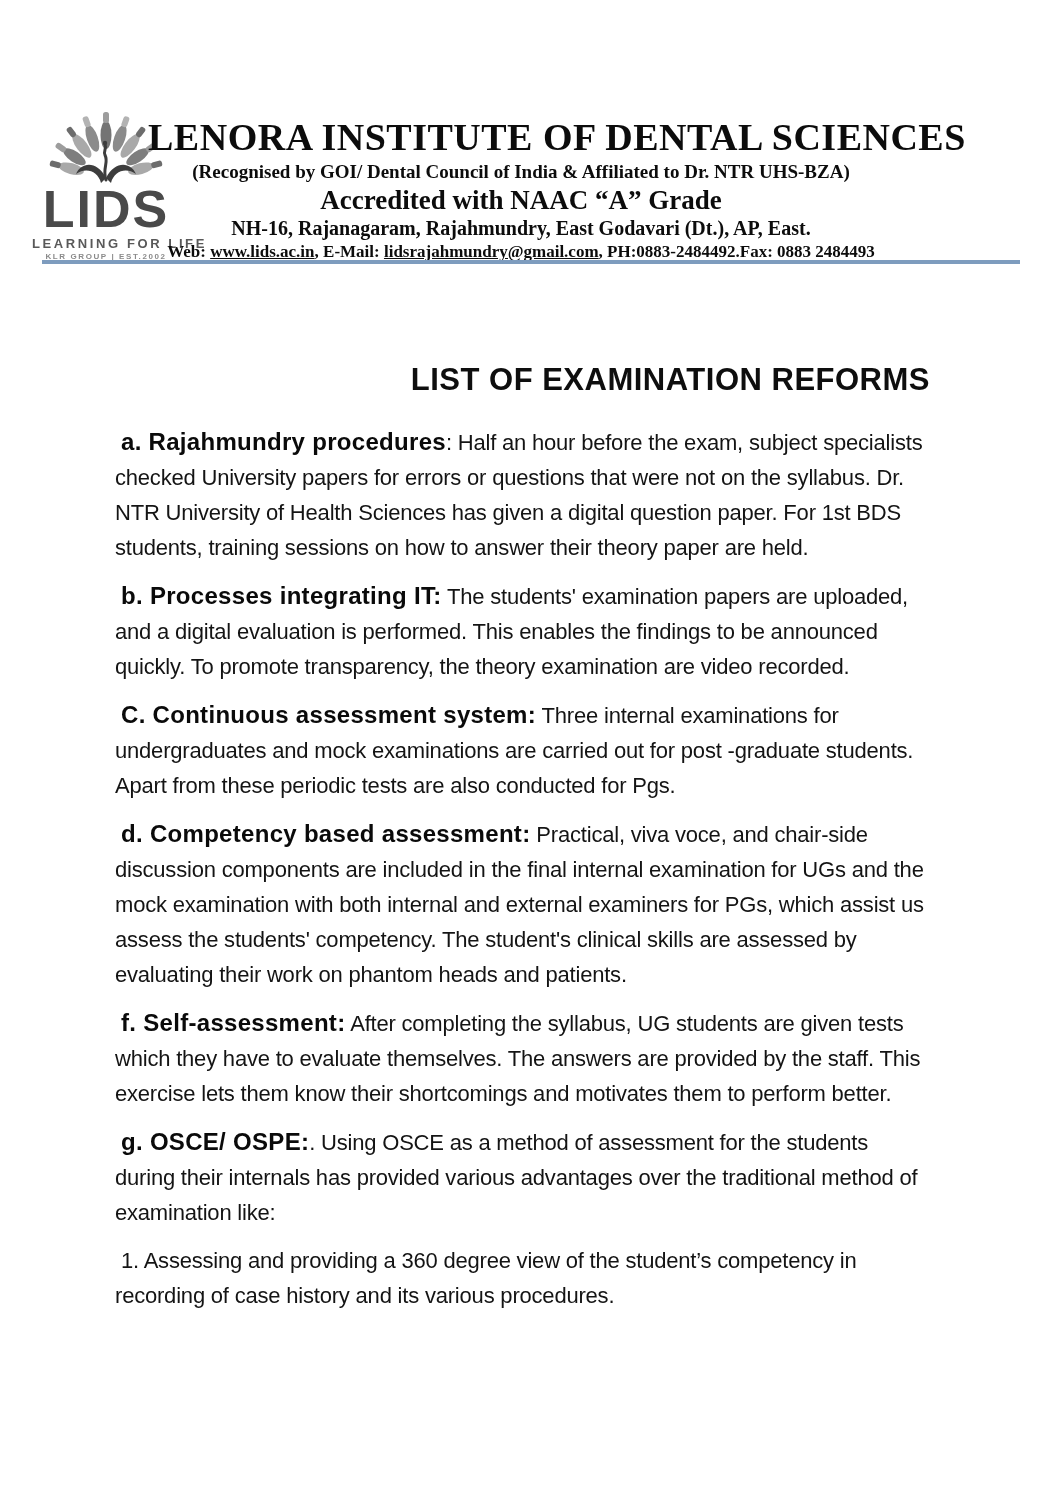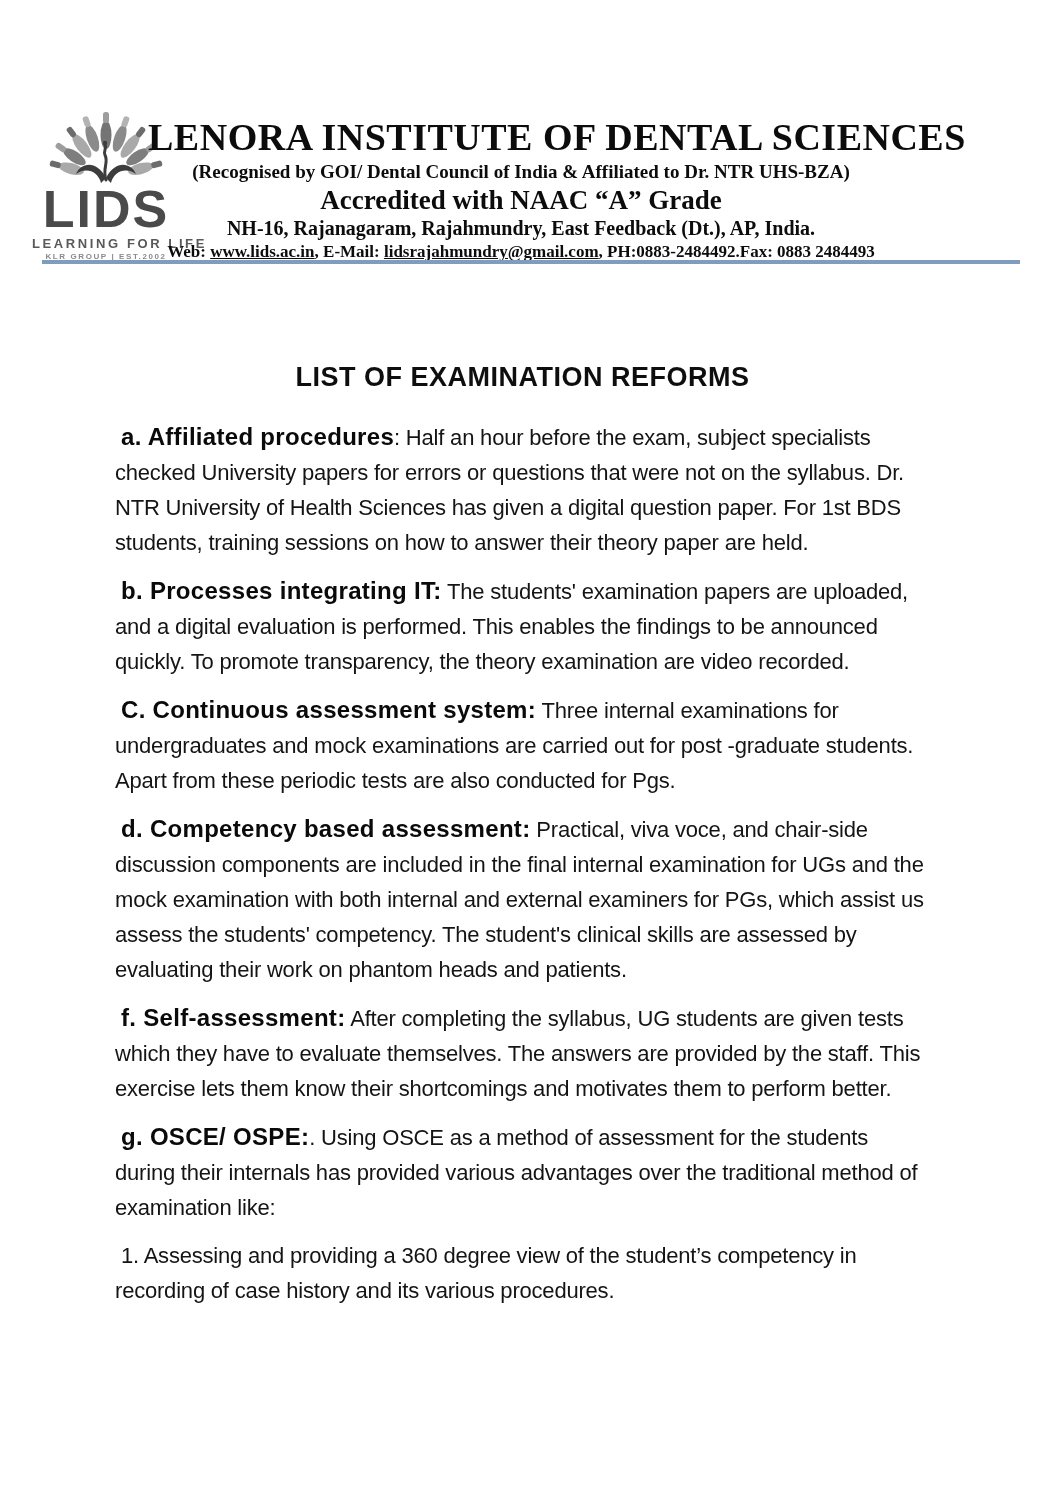--- a/index.html
+++ b/index.html
@@ -76,24 +76,24 @@
   }
 
   
   .doc-body{
     position:absolute;
     left:115px; top:362px;
     width:815px;
   }
   .doc-title{
     margin:0 0 26px 0;
-    font-size:27px;
+    font-size:31px;
     font-weight:bold;
     letter-spacing:0.5px;
-    text-align:center;
+    text-align:right;
     color:#0e0e0e;
   }
   .para{
     margin:0 0 13px 0;
     font-size:22px;
     line-height:35px;
     letter-spacing:-0.2px;
     text-indent:6px;
     color:#141414;
   }
@@ -163,32 +163,32 @@
       <div class="logo-acronym">LIDS</div>
       <div class="logo-tagline">LEARNING FOR LIFE</div>
       <div class="logo-subtag">KLR GROUP | EST.2002</div>
     </div>
 
     <div class="header-text">
       <div class="institute-name">LENORA INSTITUTE OF DENTAL SCIENCES</div>
       <div class="header-sub">
         <div class="recognition">(Recognised by GOI/ Dental Council of India &amp; Affiliated to Dr. NTR UHS-BZA)</div>
         <div class="accreditation">Accredited with NAAC “A” Grade</div>
-        <div class="address">NH-16, Rajanagaram, Rajahmundry, East Feedback (Dt.), AP, India.</div>
+        <div class="address">NH-16, Rajanagaram, Rajahmundry, East Godavari (Dt.), AP, East.</div>
         <div class="contact"><span>Web: </span><span class="link">www.lids.ac.in</span><span>, E-Mail: </span><span class="link">lidsrajahmundry@gmail.com</span><span>, PH:0883-2484492.Fax: 0883 2484493</span></div>
       </div>
     </div>
 
     <div class="divider"></div>
   </header>
 
   <main class="doc-body">
     <h1 class="doc-title">LIST OF EXAMINATION REFORMS</h1>
 
-    <p class="para"><span class="lead">a. Affiliated procedures</span><span>: Half an hour before the exam, subject specialists checked University papers for errors or questions that were not on the syllabus. Dr. NTR University of Health Sciences has given a digital question paper. For 1st BDS students, training sessions on how to answer their theory paper are held.</span></p>
+    <p class="para"><span class="lead">a. Rajahmundry procedures</span><span>: Half an hour before the exam, subject specialists checked University papers for errors or questions that were not on the syllabus. Dr. NTR University of Health Sciences has given a digital question paper. For 1st BDS students, training sessions on how to answer their theory paper are held.</span></p>
 
     <p class="para"><span class="lead">b. Processes integrating IT:</span><span> The students' examination papers are uploaded, and a digital evaluation is performed. This enables the findings to be announced quickly. To promote transparency, the theory examination are video recorded.</span></p>
 
     <p class="para"><span class="lead">C. Continuous assessment system:</span><span> Three internal examinations for undergraduates and mock examinations are carried out for post -graduate students. Apart from these periodic tests are also conducted for Pgs.</span></p>
 
     <p class="para"><span class="lead">d. Competency based assessment:</span><span> Practical, viva voce, and chair-side discussion components are included in the final internal examination for UGs and the mock examination with both internal and external examiners for PGs, which assist us assess the students' competency. The student's clinical skills are assessed by evaluating their work on phantom heads and patients.</span></p>
 
 
     <p class="para"><span class="lead">f. Self-assessment:</span><span> After completing the syllabus, UG students are given tests which they have to evaluate themselves. The answers are provided by the staff. This exercise lets them know their shortcomings and motivates them to perform better.</span></p>
 

